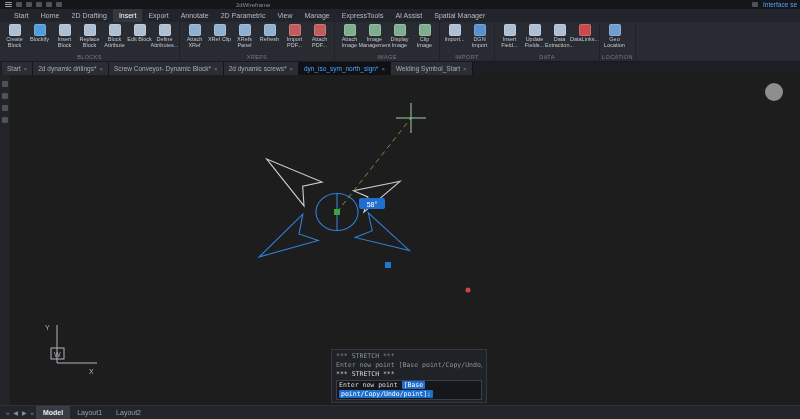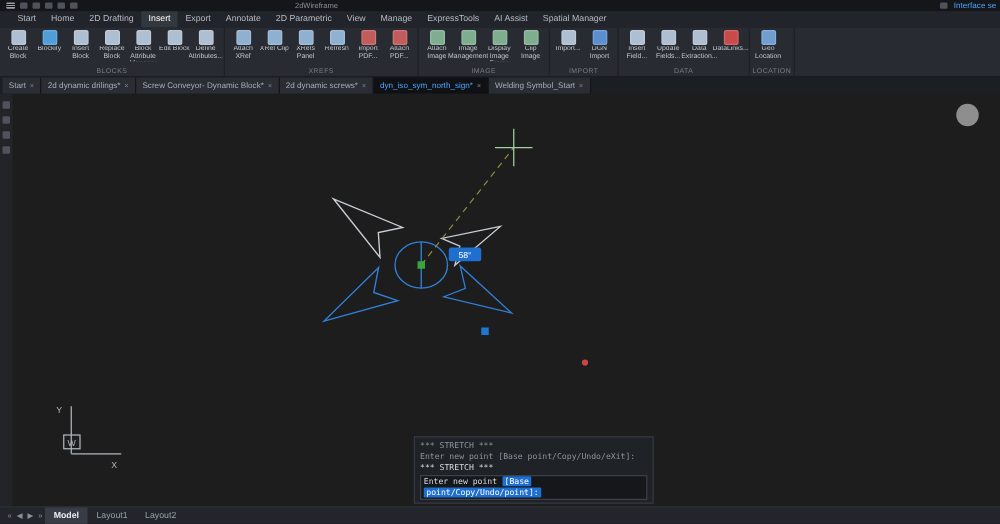--- a/index.html
+++ b/index.html
@@ -35,21 +35,21 @@
           background:#2a2d34; border-right:1px solid #131519; white-space:nowrap; }
   .dtab.active { background:#101114; color:#4da3ff; }
   .dtab .x { font-size:6px; color:#7a7f88; }
 
   
   .canvas { top:75px; height:330px; background:#1d1d1d; }
   .side-strip { position:absolute; left:0; top:0; width:10px; height:330px; background:#222428; }
   .ss-icon { width:6px; height:6px; background:#4d525b; border-radius:1px; margin:6px auto 0 auto; }
 
   
-  .cmdbox { position:absolute; left:331px; top:274px; width:192px;
+  .cmdbox { position:absolute; left:331px; top:274px; width:156px;
             font-family:"DejaVu Sans Mono", monospace; font-size:6.5px; line-height:9px;
             background:rgba(32,35,41,.88); padding:2px 4px; border:1px solid #343841; }
   .cmd-hist { color:#8d939c; white-space:nowrap; overflow:hidden; }
   .cmd-hist.bright { color:#d6dae0; }
   .cmd-input { background:#15171b; border:1px solid #3c4048; margin-top:1px; padding:0 2px; }
   .cmd-prompt { color:#d6dae0; white-space:nowrap; }
   .chip { background:#1f6fd0; color:#ffffff; padding:0 2px; border-radius:1px; }
 
   
   .statusbar { top:405px; height:14px; background:#22252b; border-top:1px solid #2e3138;

